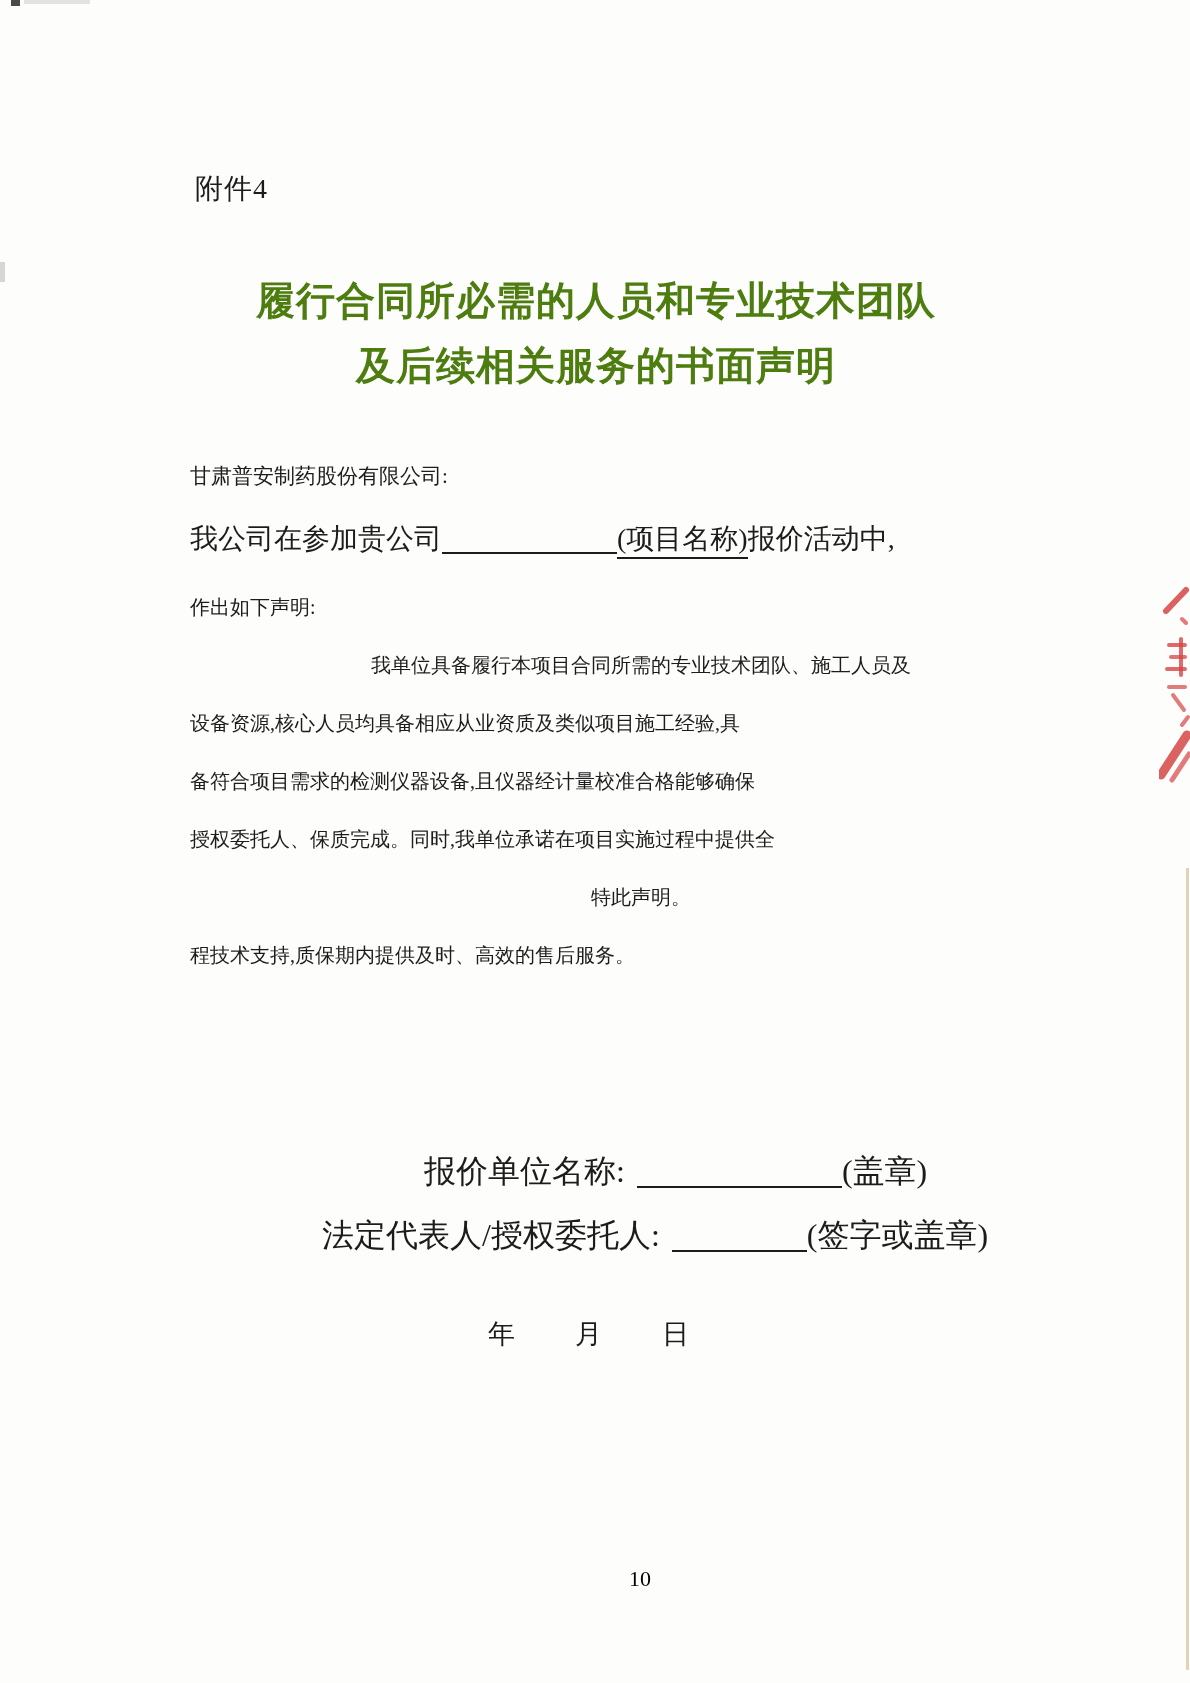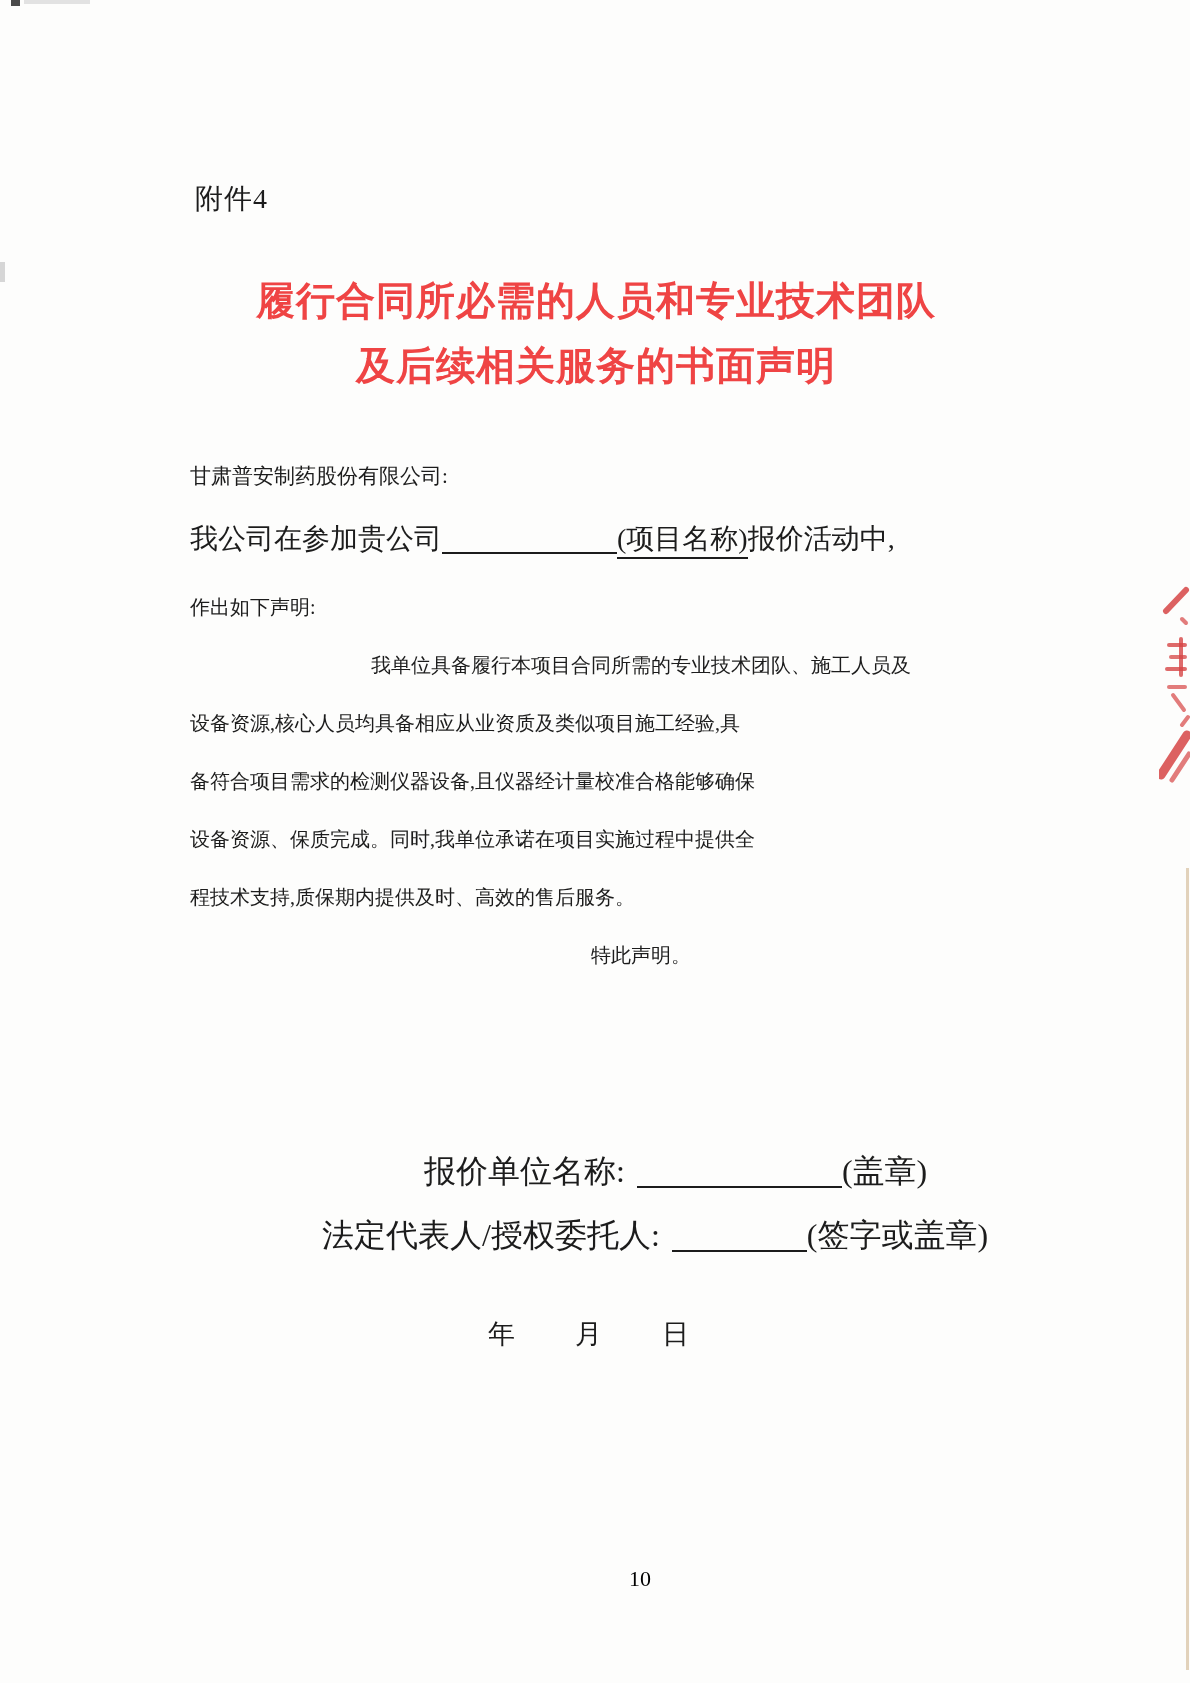--- a/index.html
+++ b/index.html
@@ -7,28 +7,28 @@
     position:relative;
     width:1190px;height:1683px;
     background:#fdfdfc;
     overflow:hidden;
     font-family:"Liberation Serif","DejaVu Serif",serif;
     color:#1c1c1c;
   }
   
   .attachment{
     position:absolute;left:195px;top:170px;
-    font-size:28px;letter-spacing:1px;margin-top:10px;
+    font-size:28px;letter-spacing:1px;
   }
   .title{
     position:absolute;left:190px;top:268px;width:812px;
     text-align:center;
     font-family:"Liberation Sans","DejaVu Sans",sans-serif;
     font-weight:bold;font-size:39px;line-height:65px;
-    letter-spacing:1px;color:#ef4444;
+    letter-spacing:1px;color:#4d7c0f;
   }
   .salutation{
     position:absolute;left:190px;top:462px;
     font-size:21px;white-space:nowrap;text-align:center;
   }
   .opening{
     position:absolute;left:190px;top:520px;
     font-size:28px;white-space:nowrap;text-indent:0;
   }
   .opening .lead{}
@@ -89,23 +89,23 @@
 
   <div class="salutation">甘肃普安制药股份有限公司:</div>
 
   <div class="opening"><span class="lead">我公司在参加贵公司</span><span class="blank blank-project"></span><span class="ul-text">(项目名称)</span><span>报价活动中,</span></div>
 
   <div class="body">
     <div class="line">作出如下声明:</div>
     <div class="line indent">我单位具备履行本项目合同所需的专业技术团队、施工人员及</div>
     <div class="line">设备资源,核心人员均具备相应从业资质及类似项目施工经验,具</div>
     <div class="line">备符合项目需求的检测仪器设备,且仪器经计量校准合格能够确保</div>
-    <div class="line">设备资源、保质完成。同时,我单位承诺在项目实施过程中提供全</div>
+    <div class="line">授权委托人、保质完成。同时,我单位承诺在项目实施过程中提供全</div>
+    <div class="line indent">特此声明。</div>
     <div class="line">程技术支持,质保期内提供及时、高效的售后服务。</div>
-    <div class="line indent">特此声明。</div>
   </div>
 
   <div class="sig sig-company"><span>报价单位名称:</span><span class="blank blank-company"></span><span>(盖章)</span></div>
 
   <div class="sig sig-legal"><span>法定代表人/授权委托人:</span><span class="blank blank-legal"></span><span>(签字或盖章)</span></div>
 
   <div class="sig sig-date">年　　月　　日</div>
 
   <svg class="seal" width="31" height="200" viewBox="0 0 31 200">
     <g stroke="#d64545" fill="none" stroke-linecap="round">

